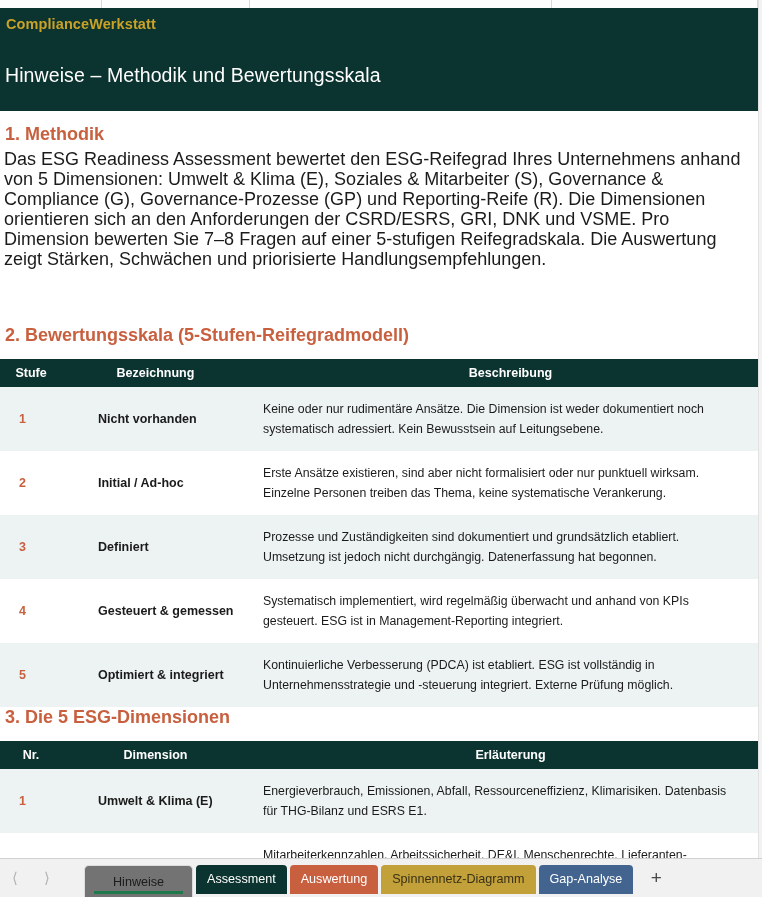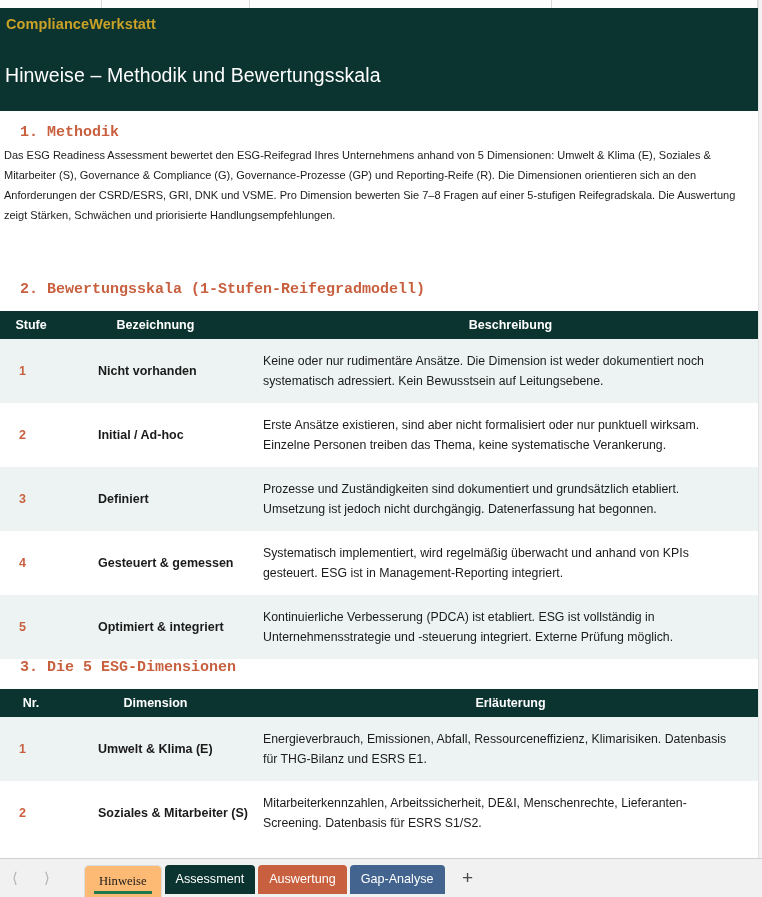--- a/index.html
+++ b/index.html
@@ -36,28 +36,27 @@
   }
   .banner .title {
     position:absolute; top:56px; left:5px;
     color:#ffffff; font-size:19.5px; font-weight:normal; letter-spacing:.1px;
   }
 
   
   .content { position:absolute; top:111px; left:0; width:758px; }
 
   .sec-h {
-    color:#C8603F; font-size:15px; font-weight:bold;
-    padding-left:20px;
-    font-family:Liberation Mono, monospace;
+    color:#C8603F; font-size:18px; font-weight:bold;
+    padding-left:5px;
   }
   .sec1-h { margin-top:13px; }
   .body-copy {
     padding-left:4px; padding-right:12px; margin-top:4px;
-    font-size:11px; line-height:20px; color:#1b1b1b;
+    font-size:18px; line-height:20px; color:#1b1b1b;
   }
 
   .sec2-h { margin-top:56px; }
   .sec3-h { }
 
   table.tbl {
     width:758px; border-collapse:collapse; margin-top:13px; table-layout:fixed;
   }
   table.tbl thead th {
     background:#0B332F; color:#ffffff; font-size:12.5px; font-weight:bold;
@@ -94,26 +93,25 @@
     width:14px; height:14px; color:#b5b5b5; font-size:15px; line-height:14px;
     display:flex; align-items:center; justify-content:center; cursor:pointer;
   }
   .tabs { display:flex; align-items:flex-end; height:39px; gap:3px; }
   .tab {
     height:29px; display:flex; align-items:center; justify-content:center;
     padding:0 11px; font-size:12.6px; border-radius:4px 4px 0 0;
     white-space:nowrap; cursor:pointer; margin-bottom:4px;
   }
   .tab.active {
-    background:#fdba74; color:#1b1b1b; font-weight:normal;
+    background:#737373; color:#1b1b1b; font-weight:normal;
     border:1px solid #dcdcdc; border-bottom:none;
     height:33px; margin-bottom:0;
     border-radius:5px 5px 0 0; position:relative;
-    padding:0 14px;
-    font-family:Liberation Serif, serif;
+    padding:0 28px;
   }
   .tab.active .ul {
     position:absolute; left:9px; right:9px; bottom:4px; height:2.5px; background:#1E7A4B;
   }
   .tab.active .lbl { text-decoration:underline; text-underline-offset:2px; text-decoration-color:transparent; }
   .tab.solid { color:#ffffff; }
   .plusbtn {
     width:46px; height:39px; display:flex; align-items:center; justify-content:center;
     color:#4a4a4a; font-size:19px; cursor:pointer;
   }
@@ -135,21 +133,21 @@
   <div class="banner">
     <div class="brand">ComplianceWerkstatt</div>
     <div class="title">Hinweise – Methodik und Bewertungsskala</div>
   </div>
 
   <div class="content">
 
     <div class="sec-h sec1-h">1. Methodik</div>
     <div class="body-copy">Das ESG Readiness Assessment bewertet den ESG-Reifegrad Ihres Unternehmens anhand von 5 Dimensionen: Umwelt &amp; Klima (E), Soziales &amp; Mitarbeiter (S), Governance &amp; Compliance (G), Governance-Prozesse (GP) und Reporting-Reife (R). Die Dimensionen orientieren sich an den Anforderungen der CSRD/ESRS, GRI, DNK und VSME. Pro Dimension bewerten Sie 7–8 Fragen auf einer 5-stufigen Reifegradskala. Die Auswertung zeigt Stärken, Schwächen und priorisierte Handlungsempfehlungen.</div>
 
-    <div class="sec-h sec2-h">2. Bewertungsskala (1-Stufen-Reifegradmodell)</div>
+    <div class="sec-h sec2-h">2. Bewertungsskala (5-Stufen-Reifegradmodell)</div>
 
     <table class="tbl">
       <thead>
         <tr>
           <th class="th-nr">Stufe</th>
           <th class="th-name">Bezeichnung</th>
           <th class="th-desc">Beschreibung</th>
         </tr>
       </thead>
       <tbody>
@@ -216,20 +214,23 @@
       <div class="tab active">
         <span class="lbl">Hinweise</span>
         <span class="ul"></span>
       </div>
       <div class="tab solid" style="background:#0B332F;color:#ffffff">
         <span>Assessment</span>
       </div>
       <div class="tab solid" style="background:#C8603F;color:#ffffff">
         <span>Auswertung</span>
       </div>
+      <div class="tab solid" style="background:#C2A03A;color:#3a3116">
+        <span>Spinnennetz-Diagramm</span>
+      </div>
       <div class="tab solid" style="background:#42648F;color:#ffffff">
         <span>Gap-Analyse</span>
       </div>
     </div>
     <div class="plusbtn">+</div>
   </div>
 
 </div>
 
 </body></html>

